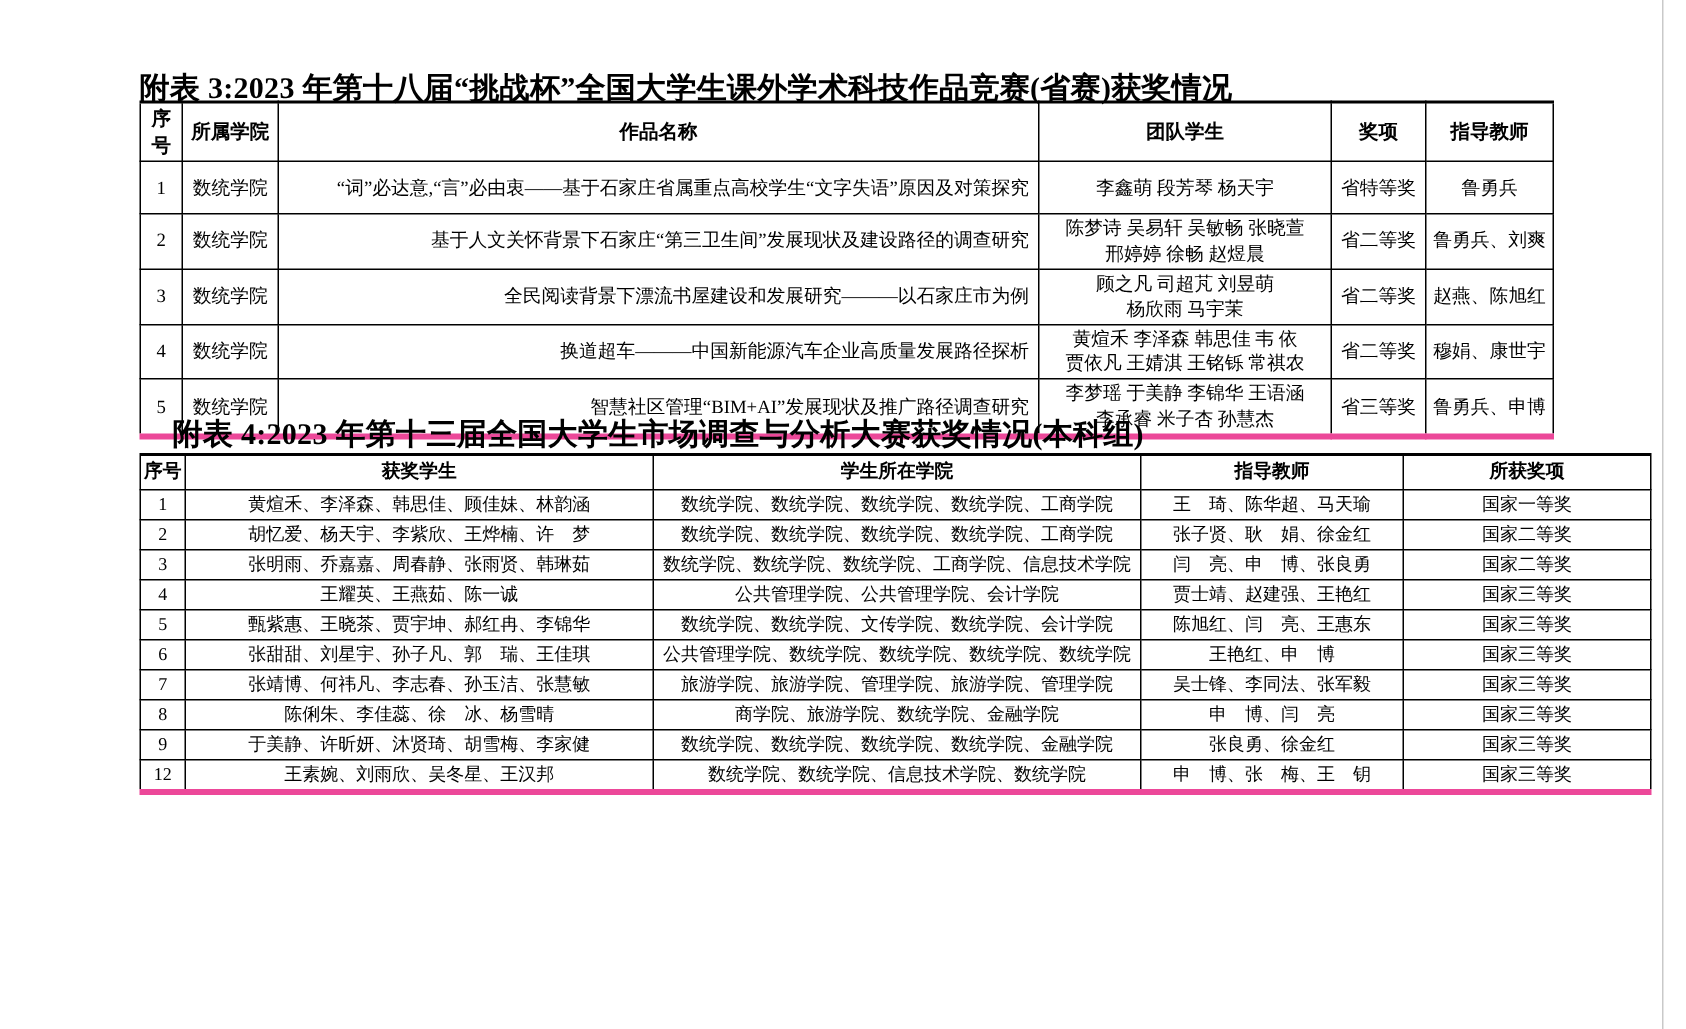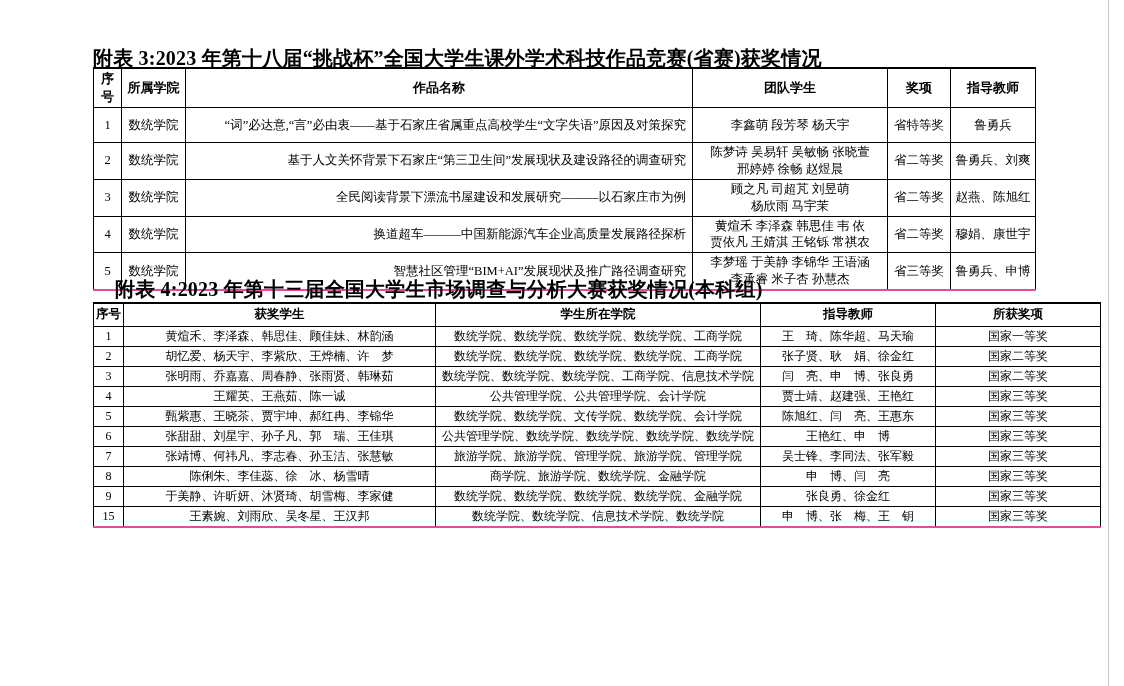--- a/index.html
+++ b/index.html
@@ -5,21 +5,21 @@
   html,body{margin:0;padding:0;}
   body{
     width:1124px;height:686px;background:#ffffff;position:relative;overflow:hidden;
     font-family:"Liberation Serif","DejaVu Serif",serif;color:#000;
   }
   .page-edge{position:absolute;top:0;width:1px;height:686px;background:#c9c9c9;}
   .tbl-title{position:absolute;left:93px;font-size:20px;font-weight:bold;white-space:nowrap;letter-spacing:0.2px;}
   #title3{top:45px;}
   #title4{top:276px;padding-left:22px;}
   table{border-collapse:collapse;position:absolute;left:93px;table-layout:fixed;
-        border-top:2px solid #000;border-bottom:2px solid #ec4899;}
+        border-top:2px solid #000;border-bottom:4px solid #ec4899;}
   #table3{top:67px;width:942px;}
   #table4{top:302px;width:1007px;}
   th,td{border:1px solid #000;vertical-align:middle;overflow:hidden;}
   #table3 th{font-size:13px;font-weight:bold;text-align:center;}
   #table3 td{font-size:12.5px;}
   #table4 th{font-size:12.5px;font-weight:bold;text-align:center;}
   #table4 td{font-size:12px;}
   .c{text-align:center;}
   .l{text-align:right;padding:0 6px;}
   .team{white-space:pre-line;line-height:1.35;}
@@ -176,20 +176,20 @@
       <td class="c">国家三等奖</td>
     </tr>
     <tr style="height:19px">
       <td class="c">9</td>
       <td class="c">于美静、许昕妍、沐贤琦、胡雪梅、李家健</td>
       <td class="c">数统学院、数统学院、数统学院、数统学院、金融学院</td>
       <td class="c">张良勇、徐金红</td>
       <td class="c">国家三等奖</td>
     </tr>
     <tr style="height:19px">
-      <td class="c">15</td>
+      <td class="c">12</td>
       <td class="c">王素婉、刘雨欣、吴冬星、王汉邦</td>
       <td class="c">数统学院、数统学院、信息技术学院、数统学院</td>
       <td class="c">申　博、张　梅、王　钥</td>
       <td class="c">国家三等奖</td>
     </tr>
   </tbody>
 </table>
 
 </body></html>

